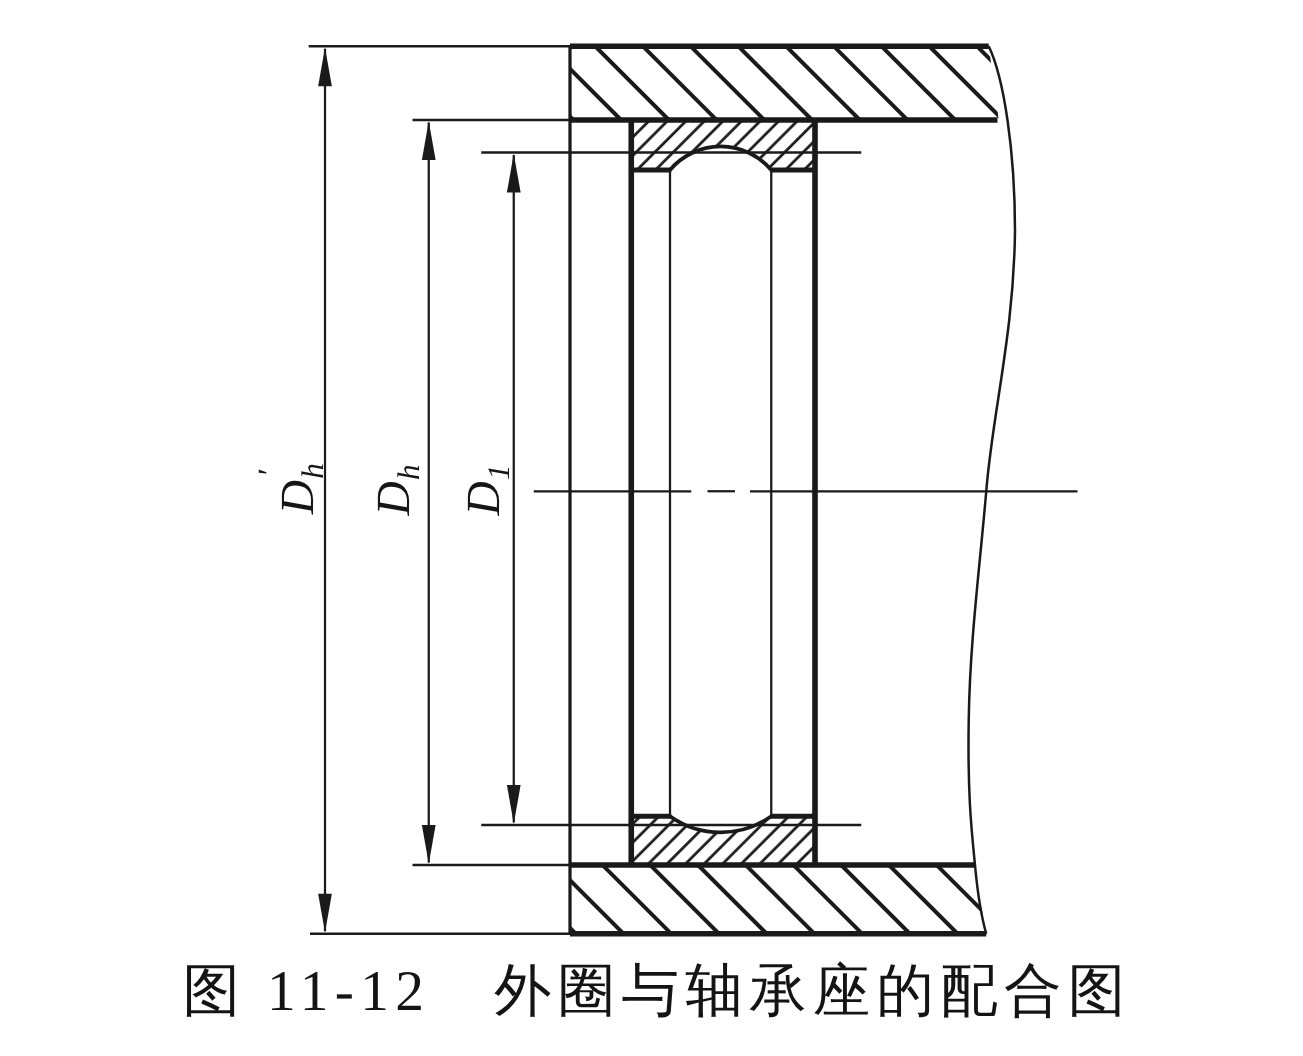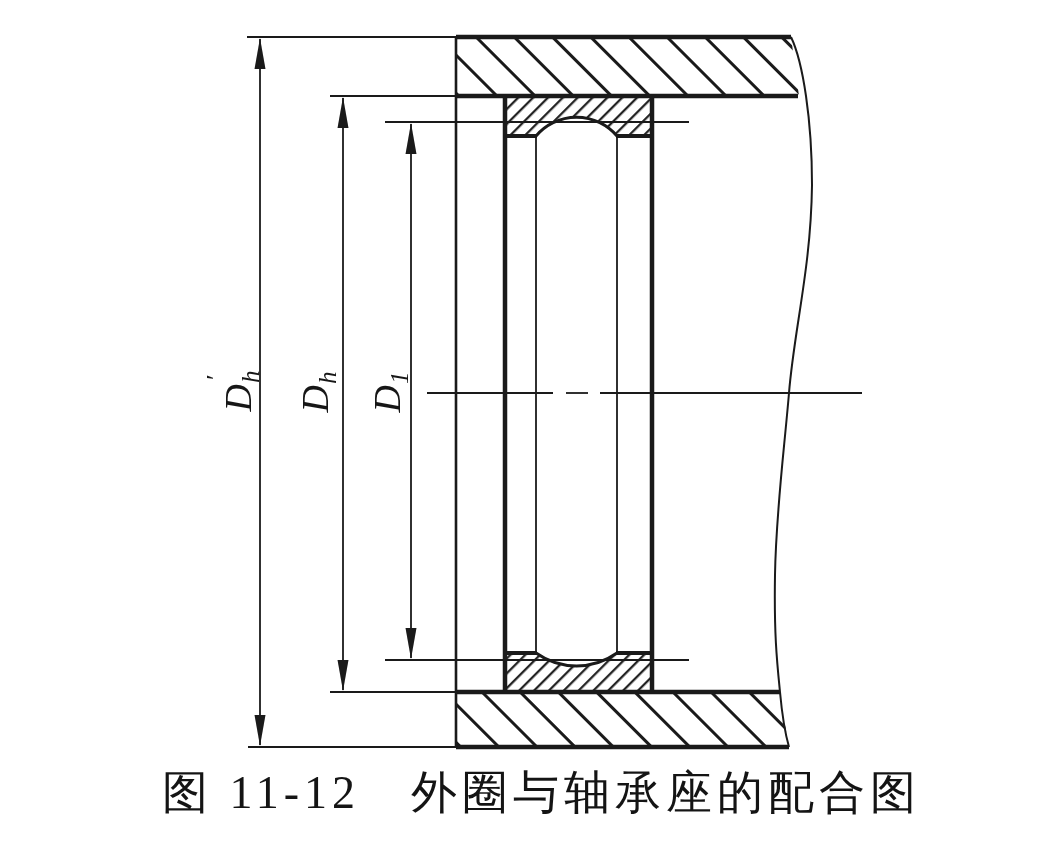--- a/index.html
+++ b/index.html
@@ -29,21 +29,20 @@
     position:absolute;left:3px;top:-16px;
     font-size:26px;font-style:normal;
   }
   .caption{
     position:absolute;
     left:146px;top:762px;
     font-size:46px;
     letter-spacing:5px;
     color:#141414;
     white-space:nowrap;
-    margin-left:16px;
   }
 </style>
 </head>
 <body>
 
 <div class="stage">
 
   <svg class="drawing" width="1042" height="845" viewBox="0 0 1042 845" xmlns="http://www.w3.org/2000/svg">
     <defs>
       <pattern id="hatchHousing" patternUnits="userSpaceOnUse" width="27" height="27" patternTransform="rotate(45)">

